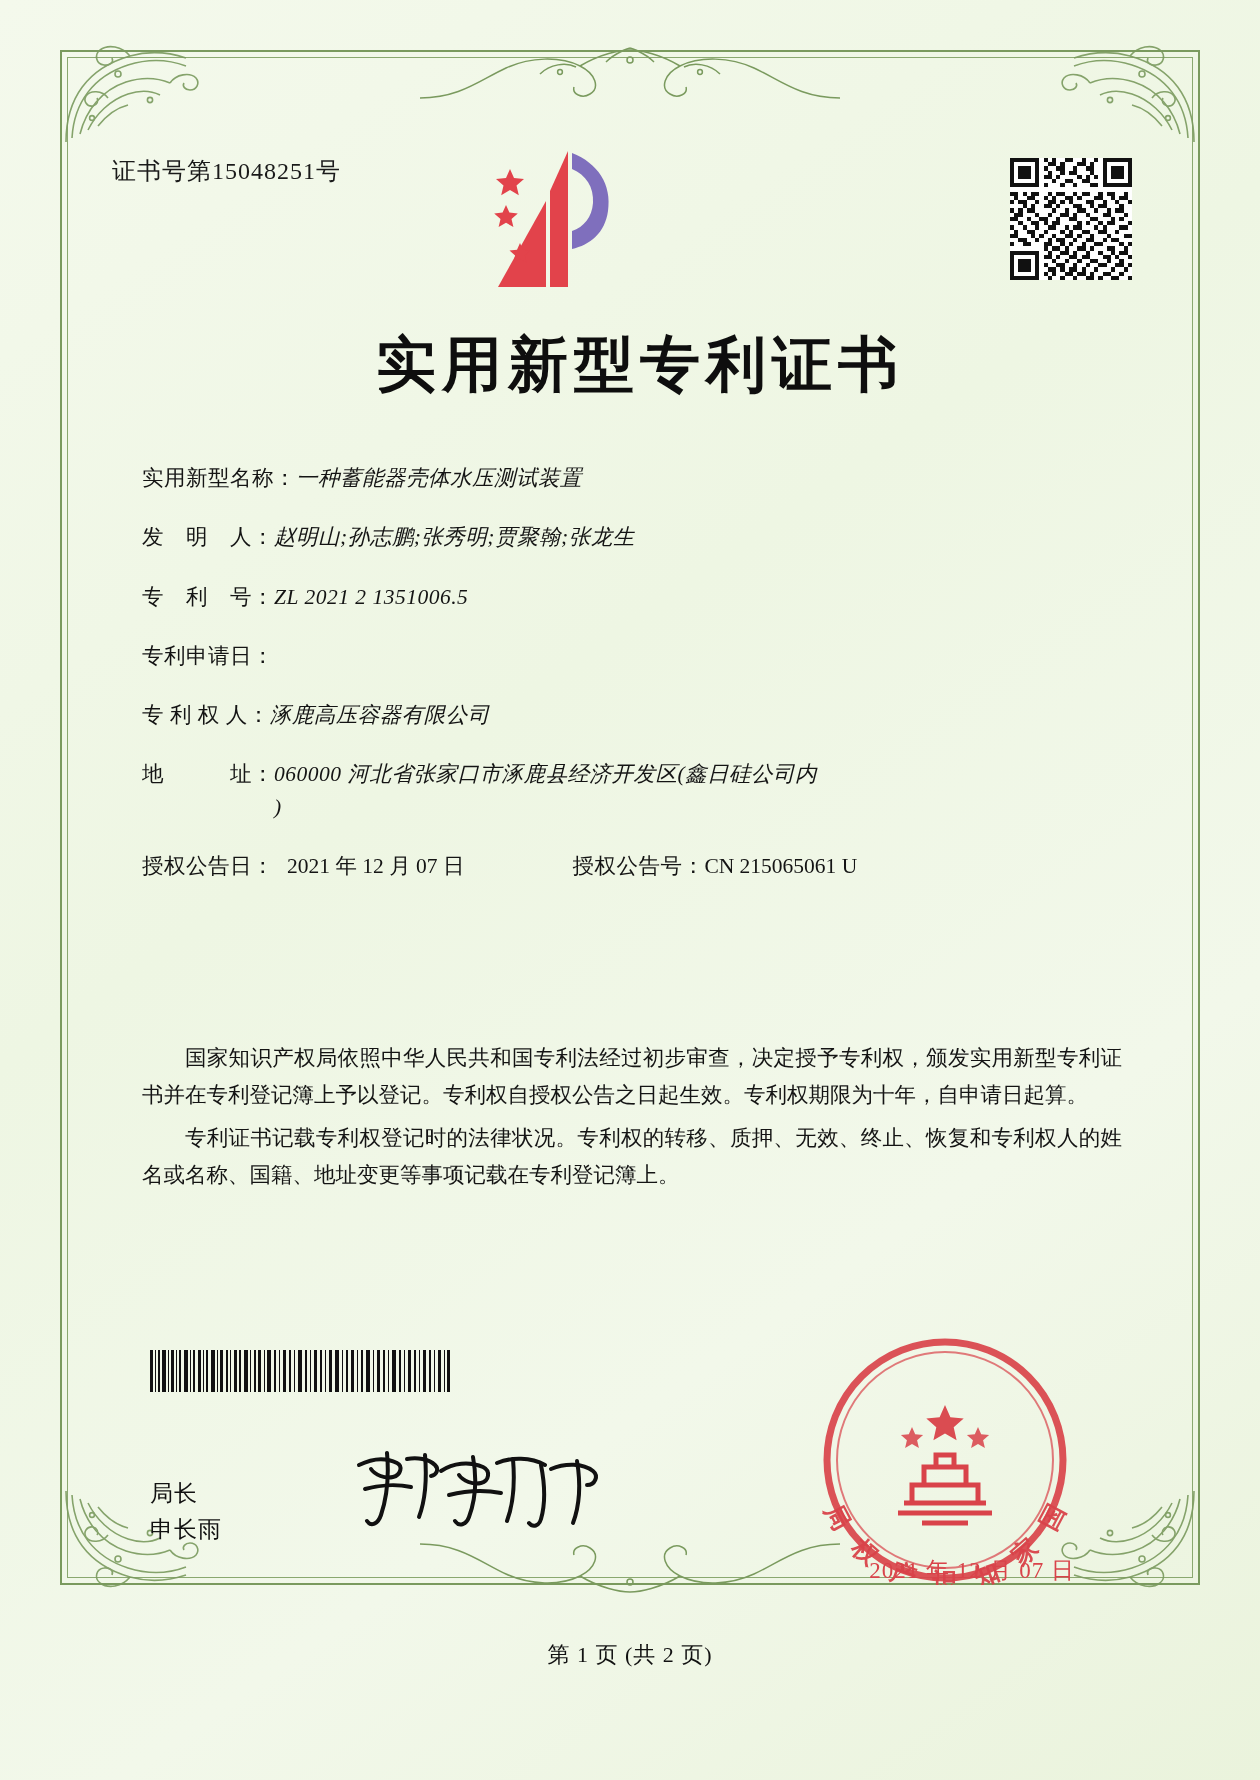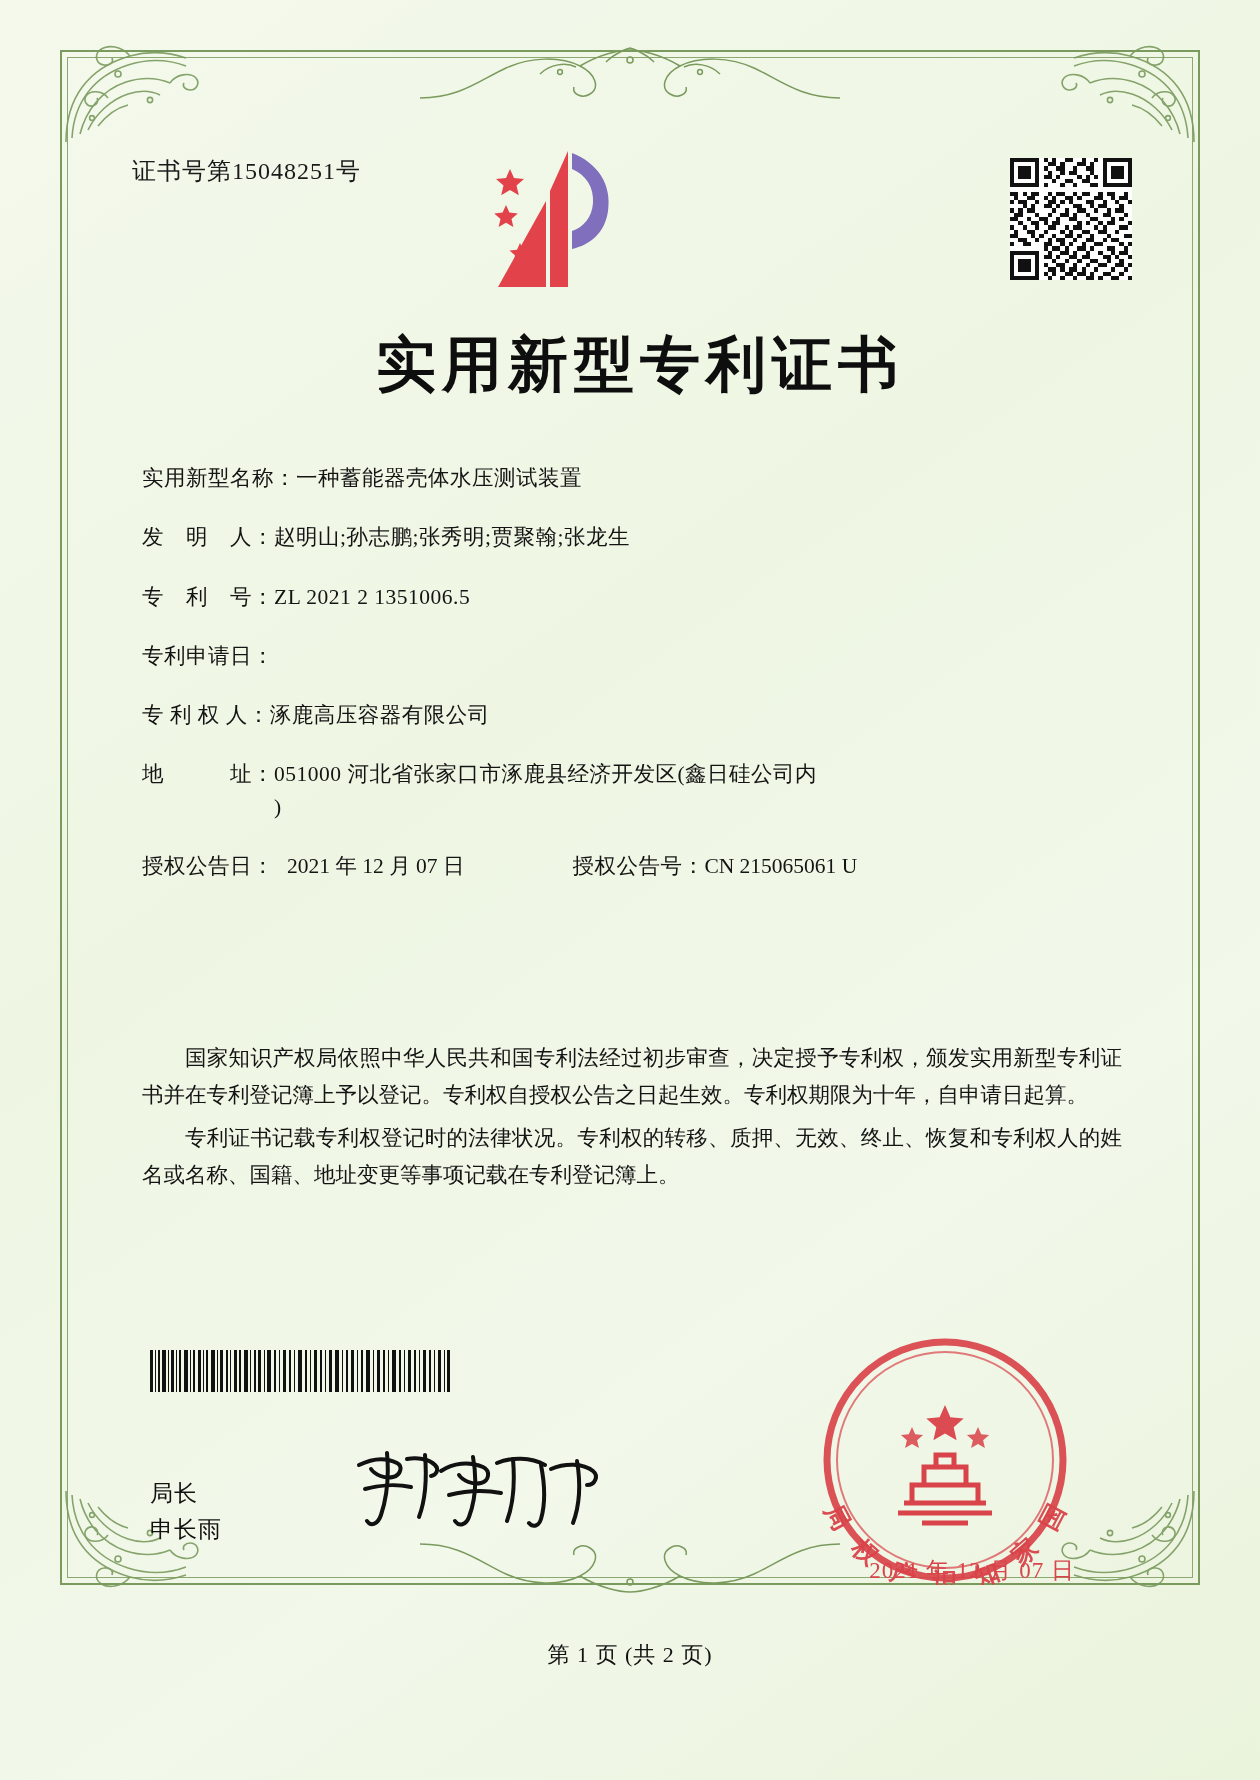--- a/index.html
+++ b/index.html
@@ -69,21 +69,21 @@
     transform: translateX(-50%) scaleY(-1);
     width: 420px;
     height: 70px;
     color: #7a9a5e;
   }
   .bottom-scroll svg { width: 100%; height: 100%; display: block; }
 
   
   .cert-no {
     position: absolute;
-    left: 132px;
+    left: 112px;
     top: 155px;
     font-size: 24px;
     color: #1a1a1a;
     letter-spacing: 1px;
     white-space: nowrap;
   }
   .logo {
     position: absolute;
     left: 480px;
     top: 145px;
@@ -132,20 +132,21 @@
   }
   .row .label {
     flex: 0 0 auto;
     white-space: pre;
     letter-spacing: 0.5px;
   }
   .row .value {
     flex: 1 1 auto;
     letter-spacing: 0.5px;
     word-break: break-all;
+    font-style: italic;
   }
   .row.inline2 {
     justify-content: flex-start;
     gap: 13px;
   }
   .grantcol2 {
     margin-left: 95px;
     display: flex;
   }
   .paras {
@@ -575,21 +576,21 @@
     </div>
     <div class="row">
       <span class="label">专利申请日：</span>
     </div>
     <div class="row">
       <span class="label">专 利 权 人：</span>
       <span class="value">涿鹿高压容器有限公司</span>
     </div>
     <div class="row">
       <span class="label">地　　　址：</span>
-      <span class="value" style="white-space: pre-wrap;">051000 河北省张家口市涿鹿县经济开发区(鑫日硅公司内
+      <span class="value" style="white-space: pre-wrap;">060000 河北省张家口市涿鹿县经济开发区(鑫日硅公司内
 )</span>
     </div>
     <div class="row inline2">
       <span class="label">授权公告日：</span>
       <span>2021 年 12 月 07 日</span>
       <span class="grantcol2">
         <span class="label">授权公告号：</span>
         <span>CN 215065061 U</span>
       </span>
     </div>

